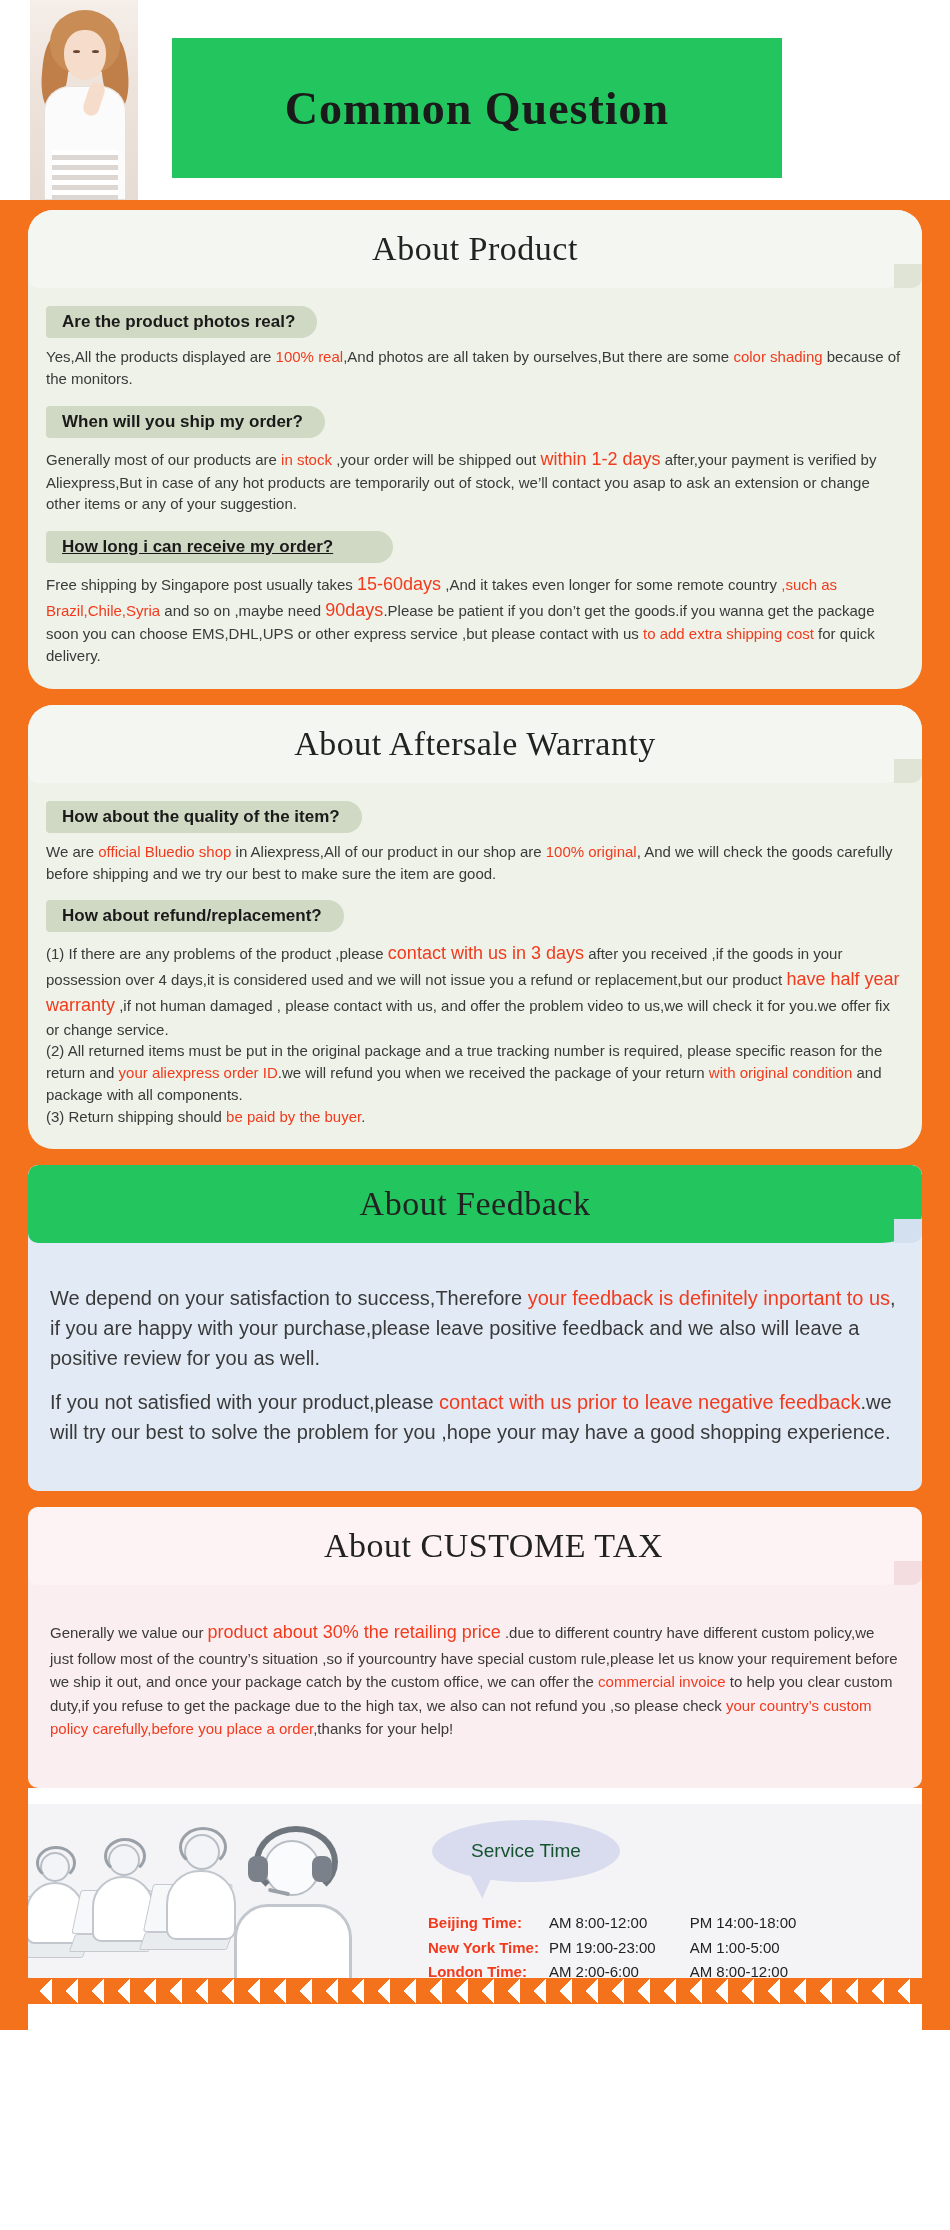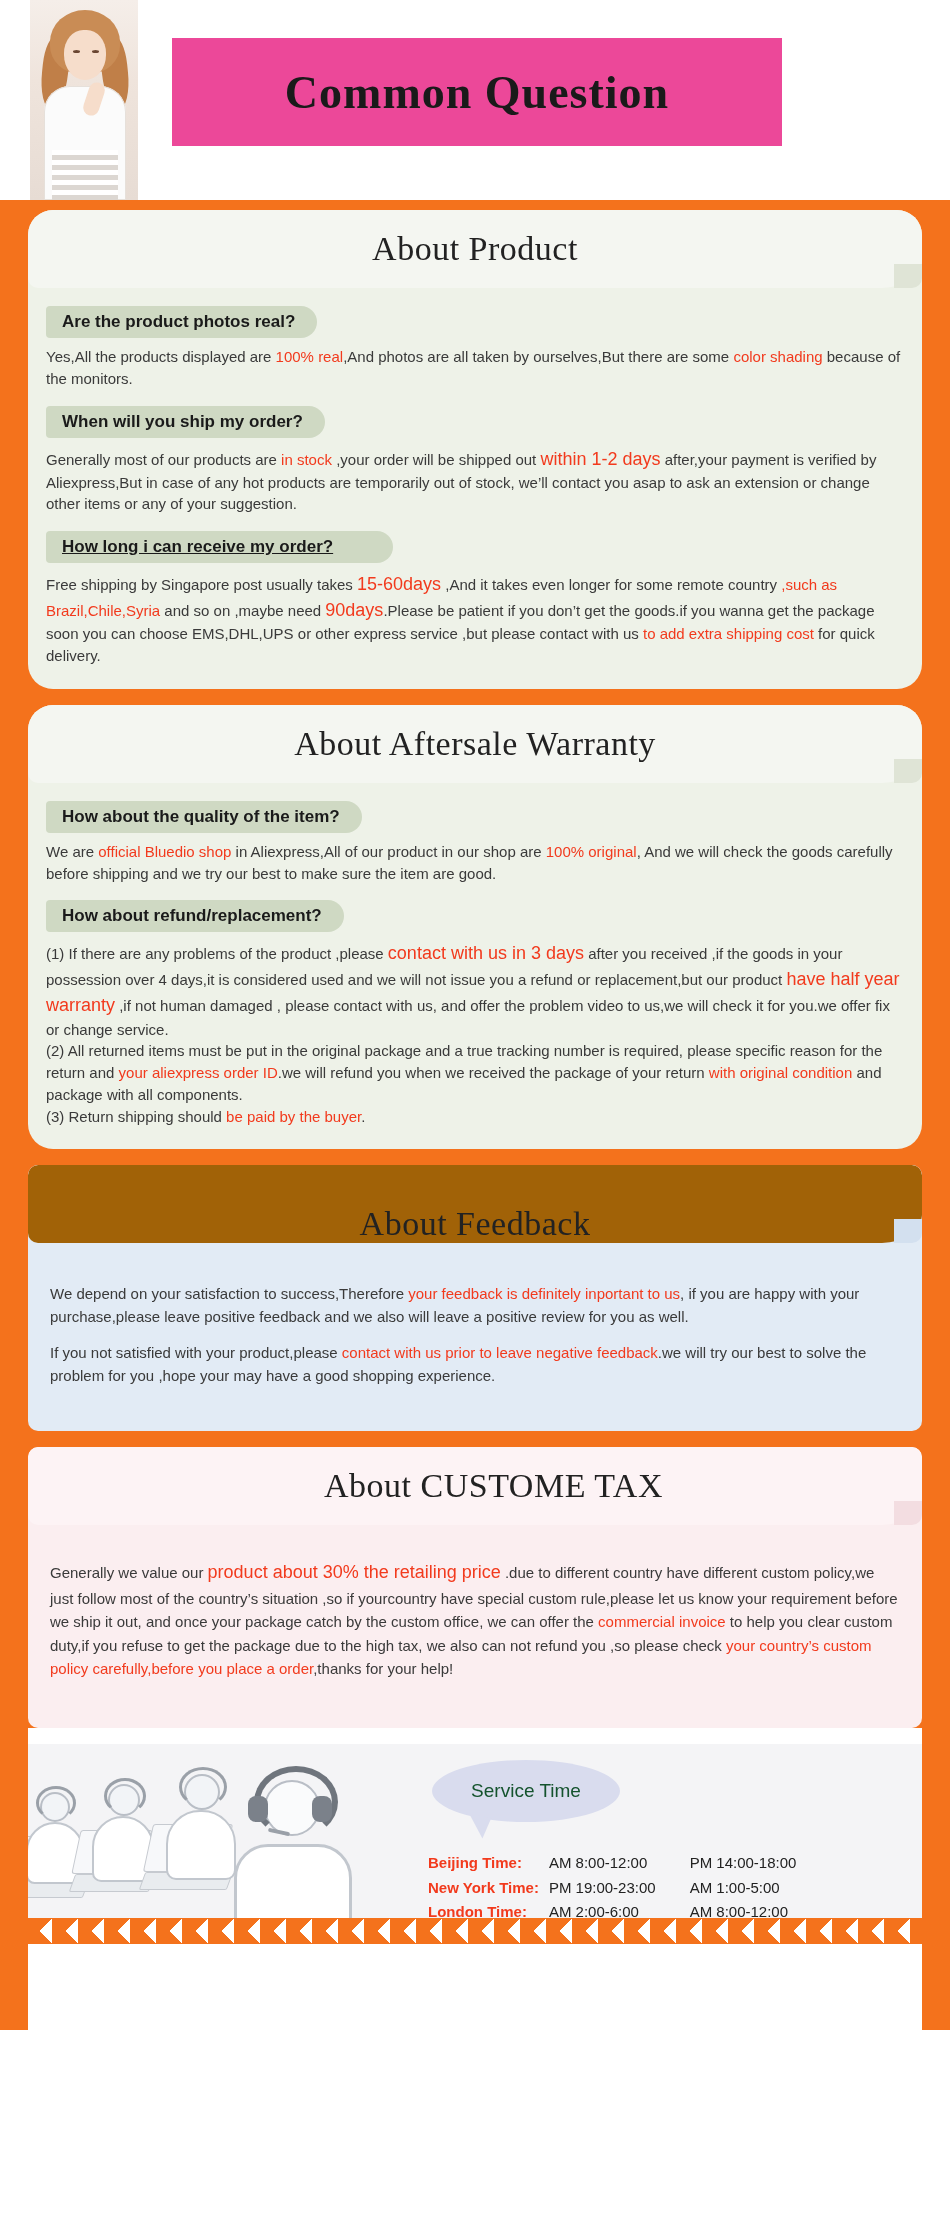--- a/index.html
+++ b/index.html
@@ -110,22 +110,22 @@
     background: #f6ddcb;
     border-radius: 8px;
     transform: rotate(18deg);
   }
 
   .header-title-box {
     position: absolute;
     left: 172px;
     top: 38px;
     width: 610px;
-    height: 108px;
-    background: #ec4899;
+    height: 140px;
+    background: #22c55e;
     display: flex;
     align-items: center;
     justify-content: center;
   }
   .header-title {
     font-family: "Liberation Serif", serif;
     font-size: 46px;
     font-weight: bold;
     color: #1a1a1a;
     letter-spacing: 1px;
@@ -150,21 +150,21 @@
 
   .card-head {
     position: relative;
     height: 78px;
     background: #f4f6f1;
     border-radius: 10px 10px 40px 10px / 10px 10px 28px 10px;
     display: flex;
     align-items: center;
     justify-content: center;
   }
-  .card-head.blue { background: #a16207; align-items: flex-end; }
+  .card-head.blue { background: #22c55e; }
   .card-head.pink { background: #fdf3f5; padding-left: 37px; }
   .card-head h2 {
     margin: 0;
     font-family: "Liberation Serif", serif;
     font-size: 34px;
     font-weight: normal;
     color: #222;
     letter-spacing: 0.5px;
   }
   .card-head .fold {
@@ -203,21 +203,21 @@
   }
   .red { color: #f23a1d; }
   .big { font-size: 18px; }
 
   
   .plain-body {
     padding: 40px 22px 30px 22px;
   }
   .plain-body p {
     margin: 0 0 14px 0;
-    font-size: 15px;
+    font-size: 20px;
     line-height: 1.5;
     color: #3a3a3a;
   }
   .tax-body {
     padding: 34px 22px 48px 22px;
   }
   .tax-body p {
     margin: 0;
     font-size: 15px;
     line-height: 1.55;

